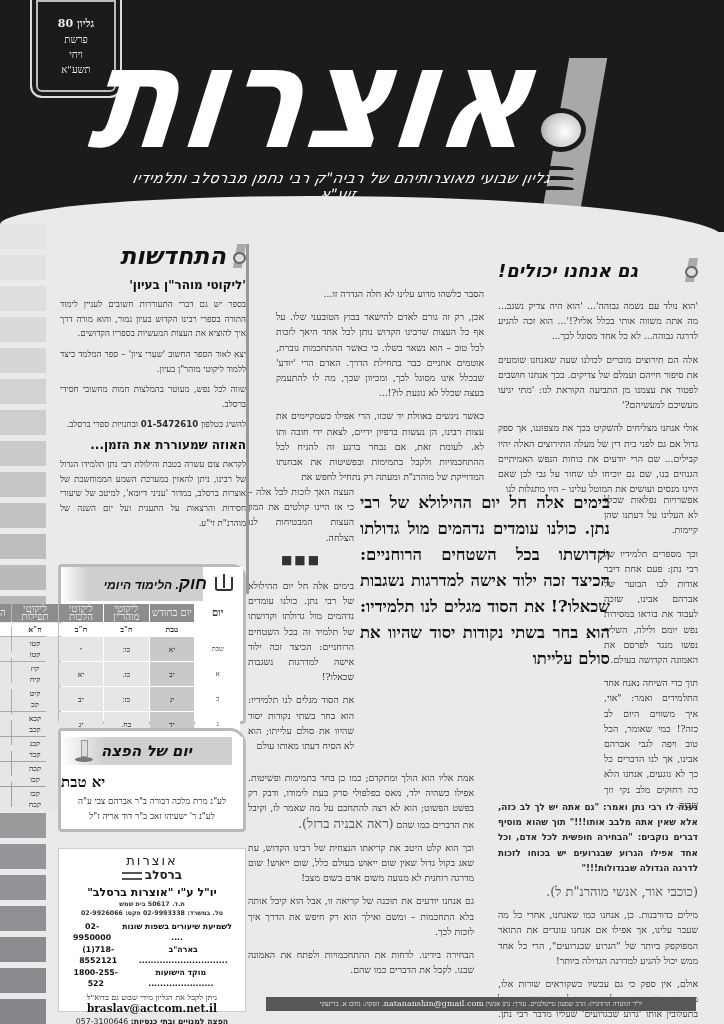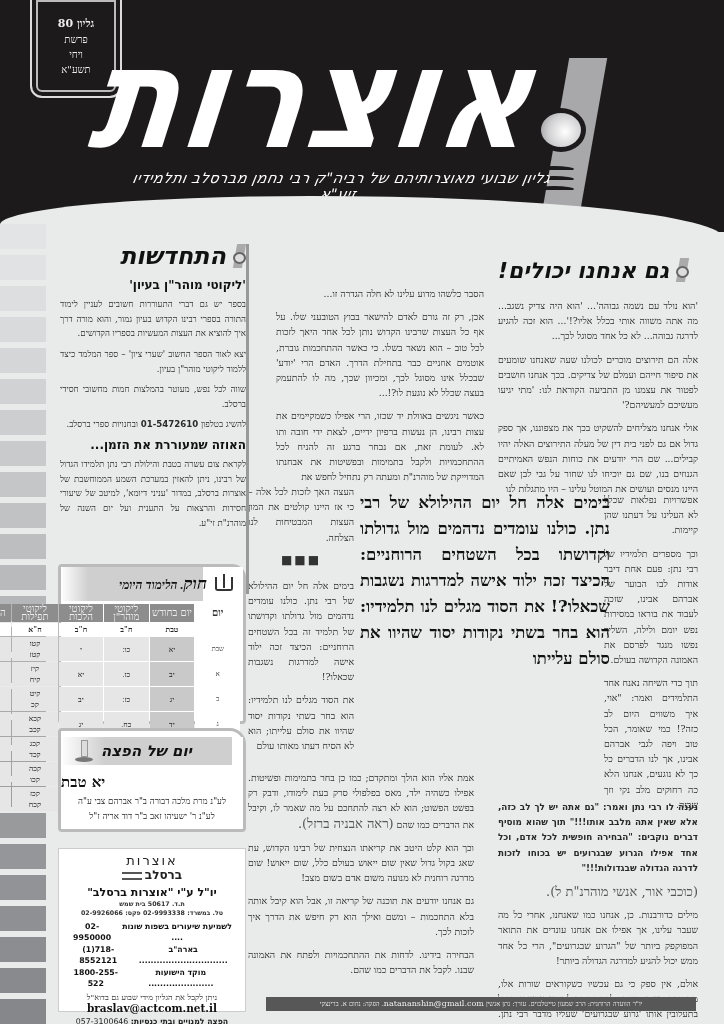--- a/index.html
+++ b/index.html
@@ -33,21 +33,21 @@
   .col { position: absolute; font-size: 9.3px; line-height: 15.2px; text-align: justify; color: #2a2a2a; }
   .col p { margin-bottom: 8px; }
   .section-title { font-family: "DejaVu Sans", sans-serif; font-weight: bold; font-style: italic; color: #111;
     display: flex; align-items: center; gap: 6px; justify-content: flex-start; }
   .title-icon { width: 14px; height: 26px; position: relative; }
   .title-icon::before { content: ""; position: absolute; right: 2px; top: 0; width: 9px; height: 24px; background: #aaa; transform: skewX(-10deg); }
   .title-icon::after { content: ""; position: absolute; right: 0; top: 8px; width: 9px; height: 8px; border-radius: 50%; background: #ddd; border: 2px solid #666; }
 
   
   .col-right { right: 26px; top: 258px; width: 200px; }
-  .col-right .section-title { font-size: 22px; margin-bottom: 14px; justify-content: flex-end; }
+  .col-right .section-title { font-size: 18px; margin-bottom: 14px; justify-content: space-between; }
 
   
   .col-mid { right: 240px; top: 286px; width: 208px; }
   .col-mid-narrow { position: absolute; left: 248px; top: 522px; width: 106px; font-size: 9.3px; line-height: 15.2px; text-align: justify; color:#2a2a2a; }
   .col-mid-narrow p { margin-bottom: 8px; }
   .col-right-narrow { position: absolute; right: 26px; top: 492px; width: 94px; font-size: 9.3px; line-height: 15.2px; text-align: justify; color:#2a2a2a; }
   .col-right-narrow p { margin-bottom: 8px; }
   .col-bottom-right { right: 26px; top: 800px; width: 200px; }
   .col-bottom-mid { position: absolute; left: 248px; top: 770px; width: 226px; font-size: 9.3px; line-height: 15.2px; text-align: justify; color:#2a2a2a; }
   .col-bottom-mid p { margin-bottom: 8px; }
@@ -62,21 +62,21 @@
   .news-frame { position: absolute; left: 246px; top: 244px; width: 3px; height: 350px; background: #999; }
   .col-left .section-title { font-size: 24px; margin-bottom: 8px; }
   .col-left h3 { font-family: "DejaVu Sans", sans-serif; font-size: 12px; font-weight: bold; margin: 2px 0 4px; color: #111; }
   .col-left p { font-size: 8.6px; line-height: 14.6px; margin-bottom: 6px; }
   .col-left b { font-family: "DejaVu Sans", sans-serif; font-weight: bold; }
 
   
   .calendar { position: absolute; left: 58px; top: 564px; width: 188px; height: 160px; background: #fff; border: 3px solid #bbb; border-radius: 4px 14px 4px 4px; }
   .cal-head { display: flex; align-items: center; justify-content: flex-start; gap: 8px; height: 34px; padding: 0 10px;
     background: linear-gradient(to left, #fff 0%, #fff 22%, #cfcfcf 22%, #cfcfcf 85%, #fff 100%); }
-  .cal-title { font-family: Liberation Serif, serif; font-weight: bold; font-style: italic; font-size: 12px; color: #111; margin-left: 32px; }
+  .cal-title { font-family: Liberation Sans, sans-serif; font-weight: bold; font-style: italic; font-size: 12px; color: #111; margin-left: 32px; }
   .cal-title .big { font-size: 17px; }
   .book-icon { width: 18px; height: 14px; border: 2px solid #333; border-top: none; border-radius: 0 0 3px 3px; position: relative; }
   .book-icon::after { content: ""; position: absolute; left: 6px; top: -3px; width: 2px; height: 14px; background: #333; }
   table.cal { width: 182px; margin: 2px 2px 0; border-collapse: separate; border-spacing: 1px; font-size: 7.6px; text-align: center; }
   table.cal th { background: #8d8d8d; color: #eee; font-weight: normal; font-size: 10px; line-height: 8px; padding: 1px 0; }
   table.cal th.yom { background: none; color: #333; font-size: 10px; font-weight: bold; }
   table.cal td { background: #e6e6e6; padding: 1px 16px; line-height: 11px; color: #222; font-family: Liberation Serif, serif; }
   table.cal tr.month td { background: #fff; font-weight: bold; }
   table.cal td.wd { background: #fff; color: #444; font-size: 7px; }
   table.cal td.dm { background: #c9c9c9; }

